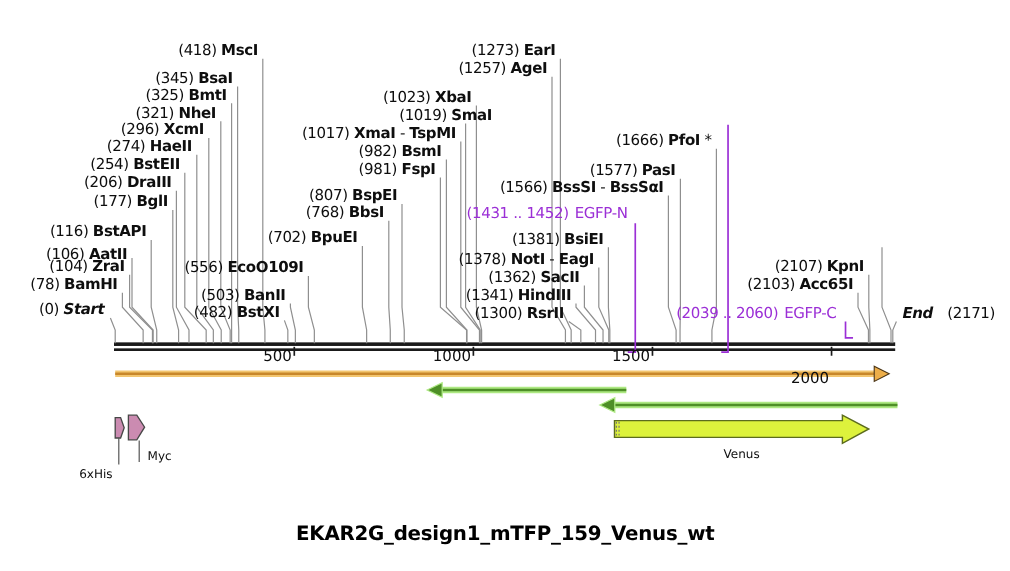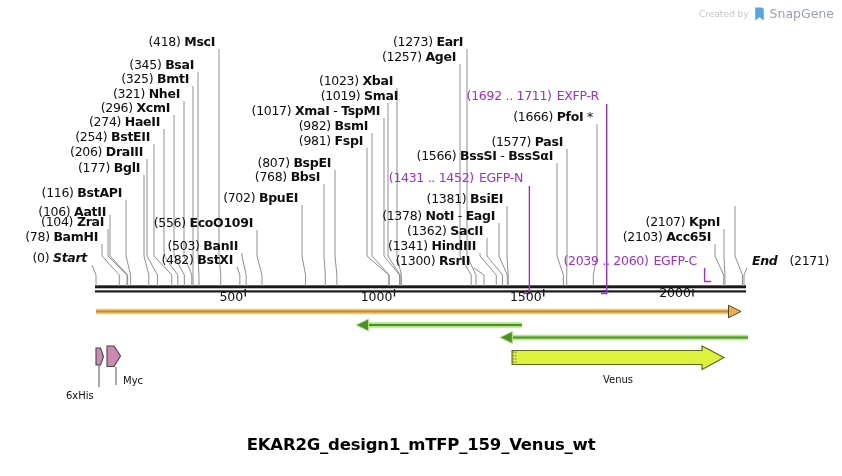--- a/index.html
+++ b/index.html
@@ -19,27 +19,20 @@
   .created{font-size:9px;color:#c4cad2;}
   .brandname{font-size:12.5px;color:#99a1ab;}
   .title-wrap{position:absolute;left:0;right:0;top:435px;text-align:center;}
   .title-name{font-weight:bold;font-size:16.5px;color:#000;letter-spacing:-0.2px;}
   .title-bp{font-size:12.5px;color:#111;margin-top:2px;}
 </style>
 </head>
 <body>
 
 <div id="stage">
-  <div class="brand">
-    <span class="created">Created by</span>
-    <svg width="11" height="14" viewBox="0 0 11 14">
-      <path d="M1.2 0.5 h5.9 c1.7 0 2.7 1.1 2.7 2.6 v10.4 l-4.4 -3.3 -4.2 3.3 z" fill="#55A7E3"></path>
-    </svg>
-    <span class="brandname">SnapGene</span>
-  </div>
 
   <svg id="map-svg" width="842" height="476">
       <rect x="95" y="285.3" width="651" height="3" fill="#1a1a1a"></rect>
       <rect x="95" y="290.3" width="651" height="2.2" fill="#1a1a1a"></rect>
       <line x1="245.24" y1="289" x2="245.24" y2="296.5" stroke="#1a1a1a" stroke-width="1.4"></line>
       <line x1="394.48" y1="289" x2="394.48" y2="296.5" stroke="#1a1a1a" stroke-width="1.4"></line>
       <line x1="543.72" y1="289" x2="543.72" y2="296.5" stroke="#1a1a1a" stroke-width="1.4"></line>
       <line x1="692.96" y1="289" x2="692.96" y2="296.5" stroke="#1a1a1a" stroke-width="1.4"></line>
       <path d="M219 49 L219 256 L220.76464 275 L220.76464 286" fill="none" stroke="#8f8f8f" stroke-width="1"></path>
       <path d="M198 72 L198 256 L198.97560000000001 275 L198.97560000000001 286" fill="none" stroke="#8f8f8f" stroke-width="1"></path>
@@ -97,60 +90,59 @@
       <line x1="515.88112" y1="351.5" x2="515.88112" y2="363.5" stroke="#777" stroke-width="1" stroke-dasharray="1.6,1.7"></line>
       <polygon points="96,348 100.5,348 103.5,356.5 100.5,365 96,365" fill="#CB8BB1" stroke="#474747" stroke-width="1.1"></polygon>
       <polygon points="107,346 114,346 120.5,356 114,366.5 107,366.5" fill="#CB8BB1" stroke="#474747" stroke-width="1.1"></polygon>
       <line x1="99" y1="365" x2="99" y2="387" stroke="#555" stroke-width="1"></line>
       <line x1="116" y1="367" x2="116" y2="385" stroke="#555" stroke-width="1"></line>
     </svg>
   <div id="labels">
       <div class="ruler-num" style="right: 598.76px; top: 290px;">500</div>
       <div class="ruler-num" style="right: 449.52px; top: 290px;">1000</div>
       <div class="ruler-num" style="right: 300.28px; top: 290px;">1500</div>
-      <div class="ruler-num" style="right: 151.04px; top: 286px;">2000</div>
+      <div class="ruler-num" style="right: 151.04px; top: 308px;">2000</div>
       <div class="lbl" style="right: 627px; top: 34px;"><span>(418) </span><span class="nm">MscI</span></div>
       <div class="lbl" style="right: 648px; top: 57px;"><span>(345) </span><span class="nm">BsaI</span></div>
       <div class="lbl" style="right: 653px; top: 71px;"><span>(325) </span><span class="nm">BmtI</span></div>
       <div class="lbl" style="right: 662px; top: 86px;"><span>(321) </span><span class="nm">NheI</span></div>
       <div class="lbl" style="right: 672px; top: 100px; margin-left: 29px;"><span>(296) </span><span class="nm">XcmI</span></div>
       <div class="lbl" style="right: 682px; top: 114px;"><span>(274) </span><span class="nm">HaeII</span></div>
       <div class="lbl" style="right: 692px; top: 129px;"><span>(254) </span><span class="nm">BstEII</span></div>
       <div class="lbl" style="right: 699px; top: 144px;"><span>(206) </span><span class="nm">DraIII</span></div>
       <div class="lbl" style="right: 702px; top: 160px;"><span>(177) </span><span class="nm">BglI</span></div>
       <div class="lbl" style="right: 720px; top: 185px;"><span>(116) </span><span class="nm">BstAPI</span></div>
       <div class="lbl" style="right: 736px; top: 204px; margin-left: 16px;"><span>(106) </span><span class="nm">AatII</span></div>
       <div class="lbl" style="right: 738px; top: 214px;"><span>(104) </span><span class="nm">ZraI</span></div>
       <div class="lbl" style="right: 744px; top: 229px;"><span>(78) </span><span class="nm">BamHI</span></div>
       <div class="lbl" style="right: 589px; top: 215px;"><span>(556) </span><span class="nm">EcoO109I</span></div>
       <div class="lbl" style="right: 604px; top: 238px;"><span>(503) </span><span class="nm">BanII</span></div>
       <div class="lbl" style="right: 609px; top: 252px;"><span>(482) </span><span class="nm">BstXI</span></div>
       <div class="lbl" style="right: 544px; top: 190px;"><span>(702) </span><span class="nm">BpuEI</span></div>
       <div class="lbl" style="right: 511px; top: 155px;"><span>(807) </span><span class="nm">BspEI</span></div>
       <div class="lbl" style="right: 522px; top: 169px;"><span>(768) </span><span class="nm">BbsI</span></div>
       <div class="lbl" style="right: 449px; top: 73px;"><span>(1023) </span><span class="nm">XbaI</span></div>
-      <div class="lbl" style="right: 444px; top: 88px; text-align: right;"><span>(1019) </span><span class="nm">SmaI</span></div>
+      <div class="lbl" style="right: 432px; top: 88px; text-align: right;"><span>(1019) </span><span class="nm">SmaI</span></div>
       <div class="lbl" style="right: 462px; top: 103px;"><span>(1017) </span><span class="nm">XmaI</span><span class="sep"> - </span><span class="nm">TspMI</span></div>
       <div class="lbl" style="right: 474px; top: 118px;"><span>(982) </span><span class="nm">BsmI</span></div>
       <div class="lbl" style="right: 479px; top: 133px;"><span>(981) </span><span class="nm">FspI</span></div>
       <div class="lbl" style="right: 379px; top: 34px;"><span>(1273) </span><span class="nm">EarI</span></div>
       <div class="lbl" style="right: 386px; top: 49px;"><span>(1257) </span><span class="nm">AgeI</span></div>
       <div class="lbl" style="right: 249px; top: 109px;"><span>(1666) </span><span class="nm">PfoI</span><span class="sep"> *</span></div>
       <div class="lbl" style="right: 279px; top: 134px;"><span>(1577) </span><span class="nm">PasI</span></div>
       <div class="lbl" style="right: 289px; top: 148px;"><span>(1566) </span><span class="nm">BssSI</span><span class="sep"> - </span><span class="nm">BssSαI</span></div>
       <div class="lbl" style="right: 339px; top: 191px;"><span>(1381) </span><span class="nm">BsiEI</span></div>
       <div class="lbl" style="right: 347px; top: 208px;"><span>(1378) </span><span class="nm">NotI</span><span class="sep"> - </span><span class="nm">EagI</span></div>
       <div class="lbl" style="right: 359px; top: 223px;"><span>(1362) </span><span class="nm">SacII</span></div>
       <div class="lbl" style="right: 366px; top: 238px; padding-left: 34px;"><span>(1341) </span><span class="nm">HindIII</span></div>
       <div class="lbl" style="right: 372px; top: 253px;"><span>(1300) </span><span class="nm">RsrII</span></div>
       <div class="lbl" style="right: 122px; top: 214px;"><span>(2107) </span><span class="nm">KpnI</span></div>
       <div class="lbl" style="right: 131px; top: 229px;"><span>(2103) </span><span class="nm">Acc65I</span></div>
       <div class="lbl startend" style="right: 755px; top: 250px;"><span>(0) </span><span class="it">Start</span></div>
       <div class="lbl startend" style="left: 752px; top: 253px;"><span class="it">End</span><span>  (2171)</span></div>
-      <div class="lbl purple" style="right: 243px; top: 88px; color: rgb(155, 47, 214);"><span>(1692 .. 1711)</span><span class="nm">EXFP-R</span></div>
       <div class="lbl purple" style="right: 319px; top: 170px; color: rgb(155, 47, 214);"><span>(1431 .. 1452)</span><span class="nm">EGFP-N</span></div>
       <div class="lbl purple" style="right: 145px; top: 253px; color: rgb(155, 47, 214);"><span>(2039 .. 2060)</span><span class="nm">EGFP-C</span></div>
       <div class="feat-lbl" style="left: 618.042px; top: 372px; transform: translateX(-50%);">Venus</div>
       <div class="feat-lbl" style="left: 66px; top: 387.5px;">6xHis</div>
       <div class="feat-lbl" style="left: 123px; top: 372.5px;">Myc</div>
     </div>
 
   <div class="title-wrap">
     <div class="title-name">EKAR2G_design1_mTFP_159_Venus_wt</div>
   </div>

